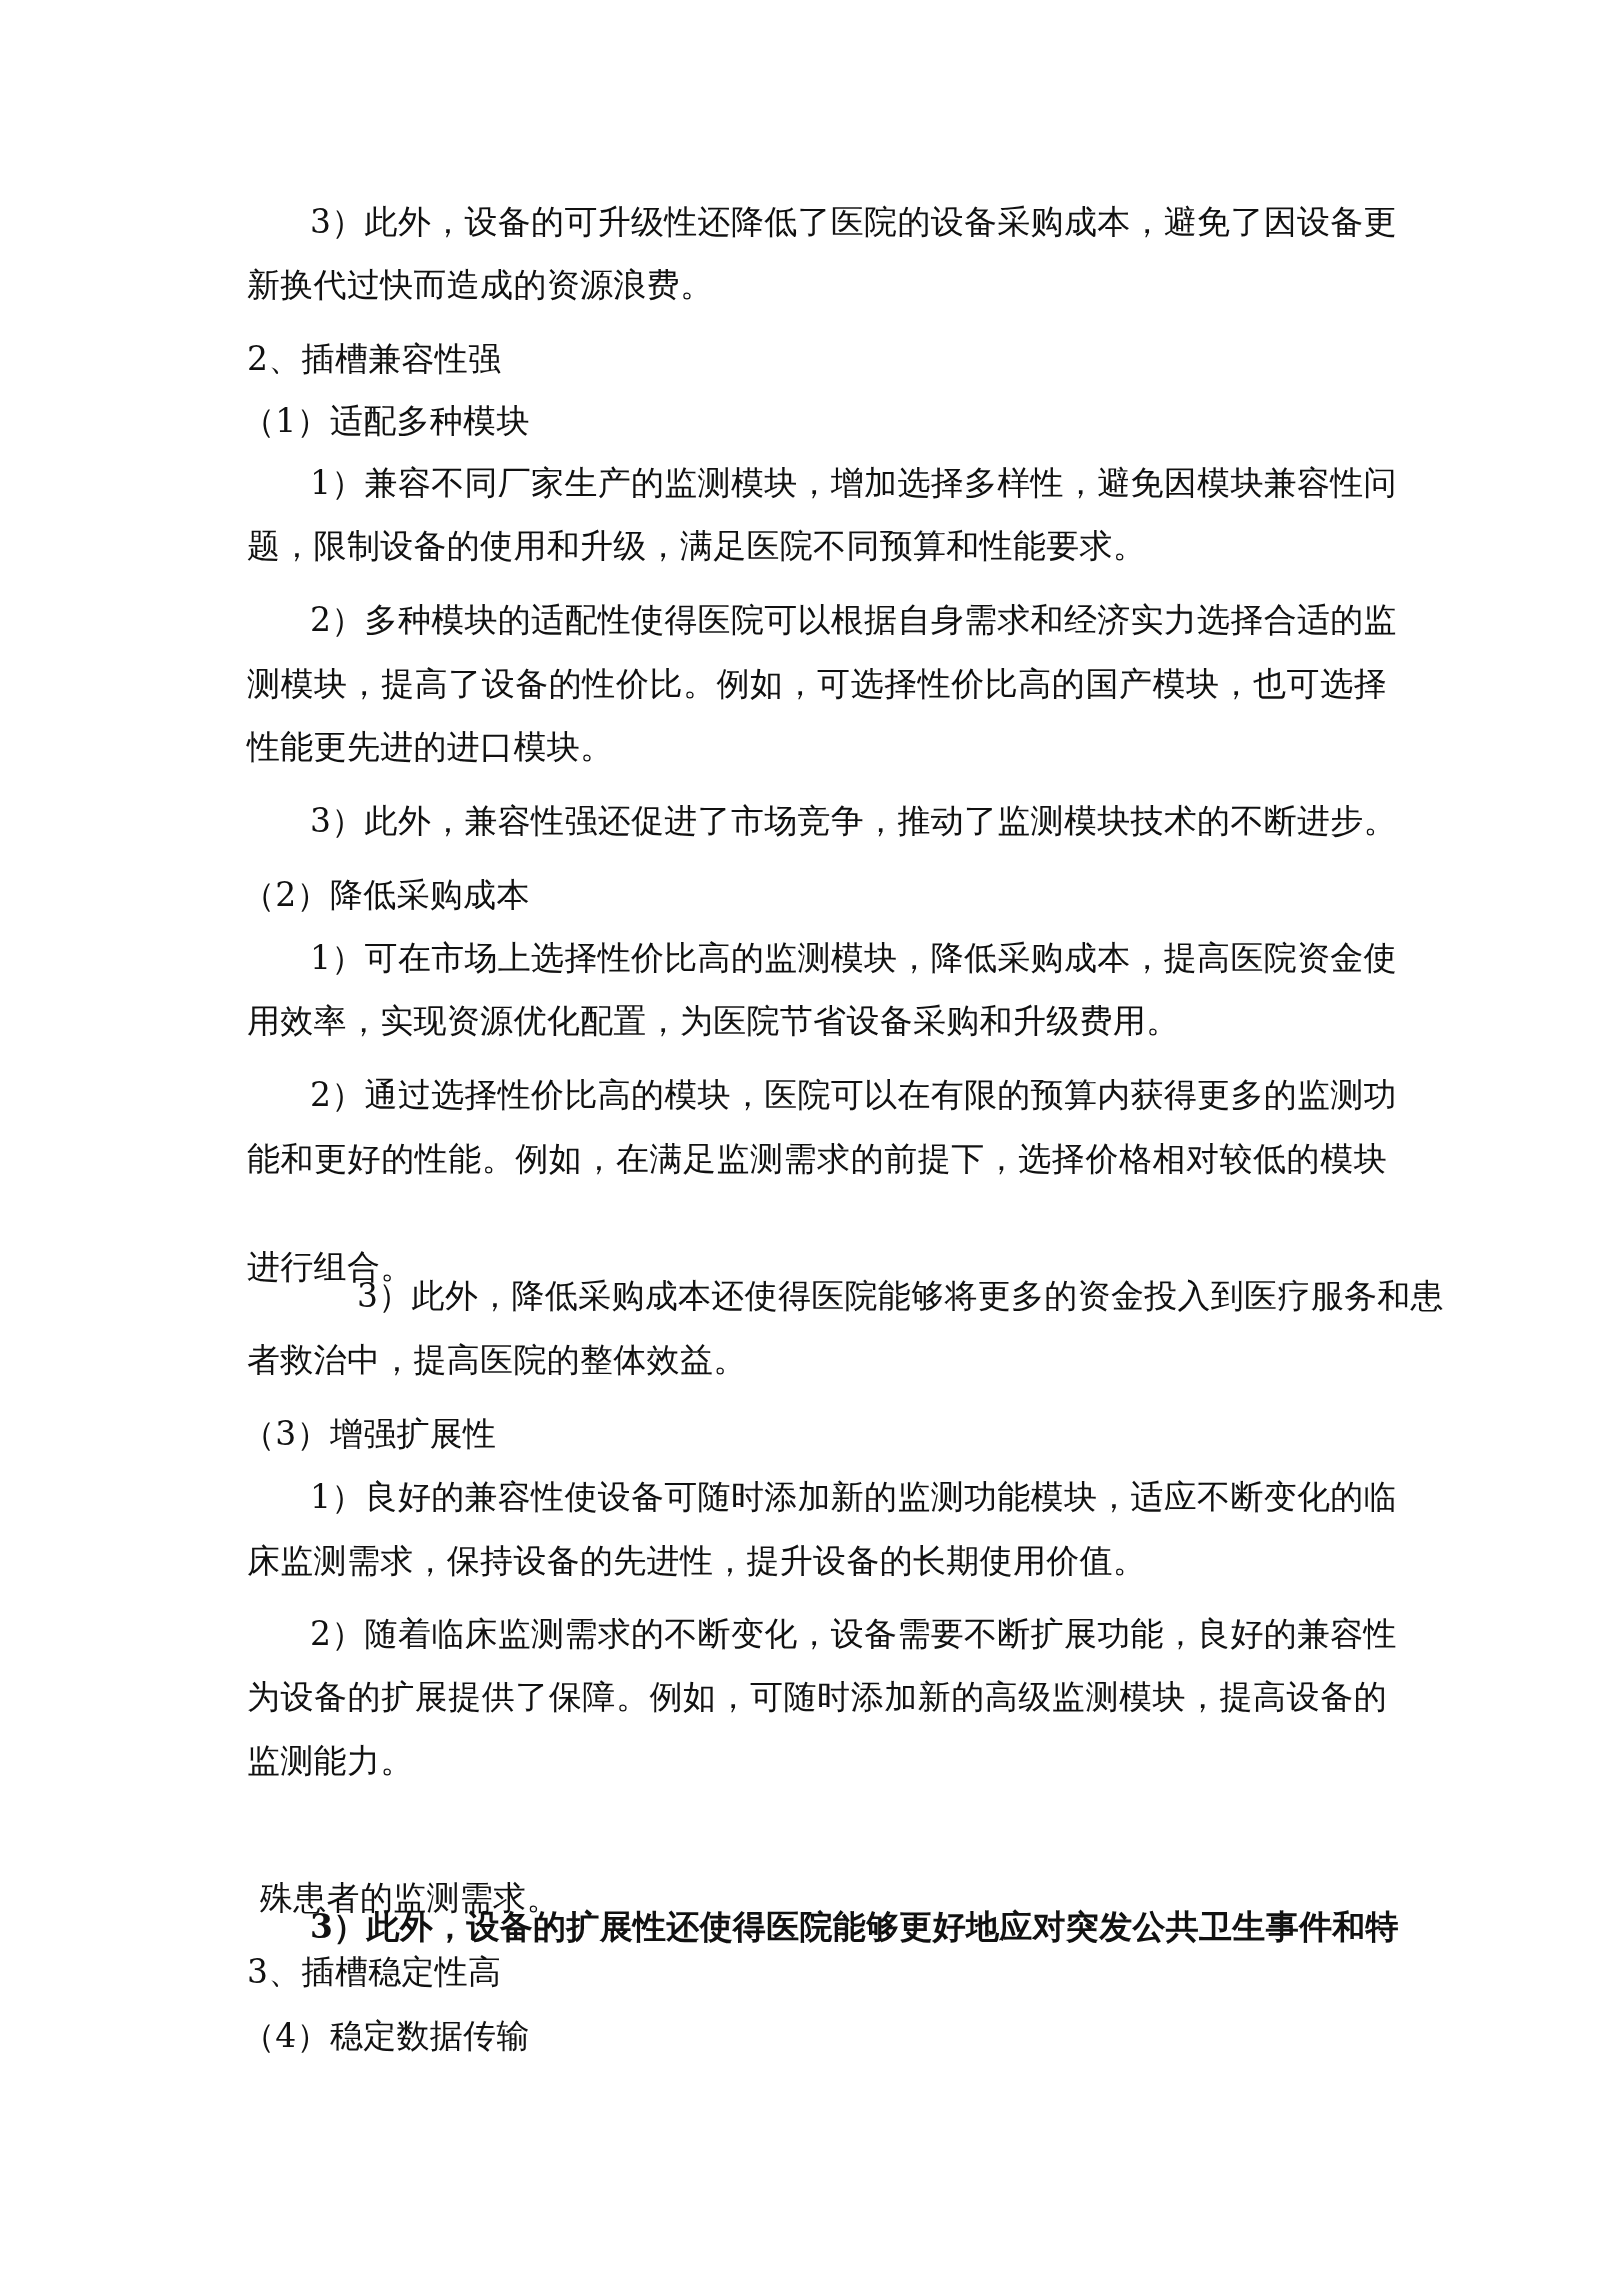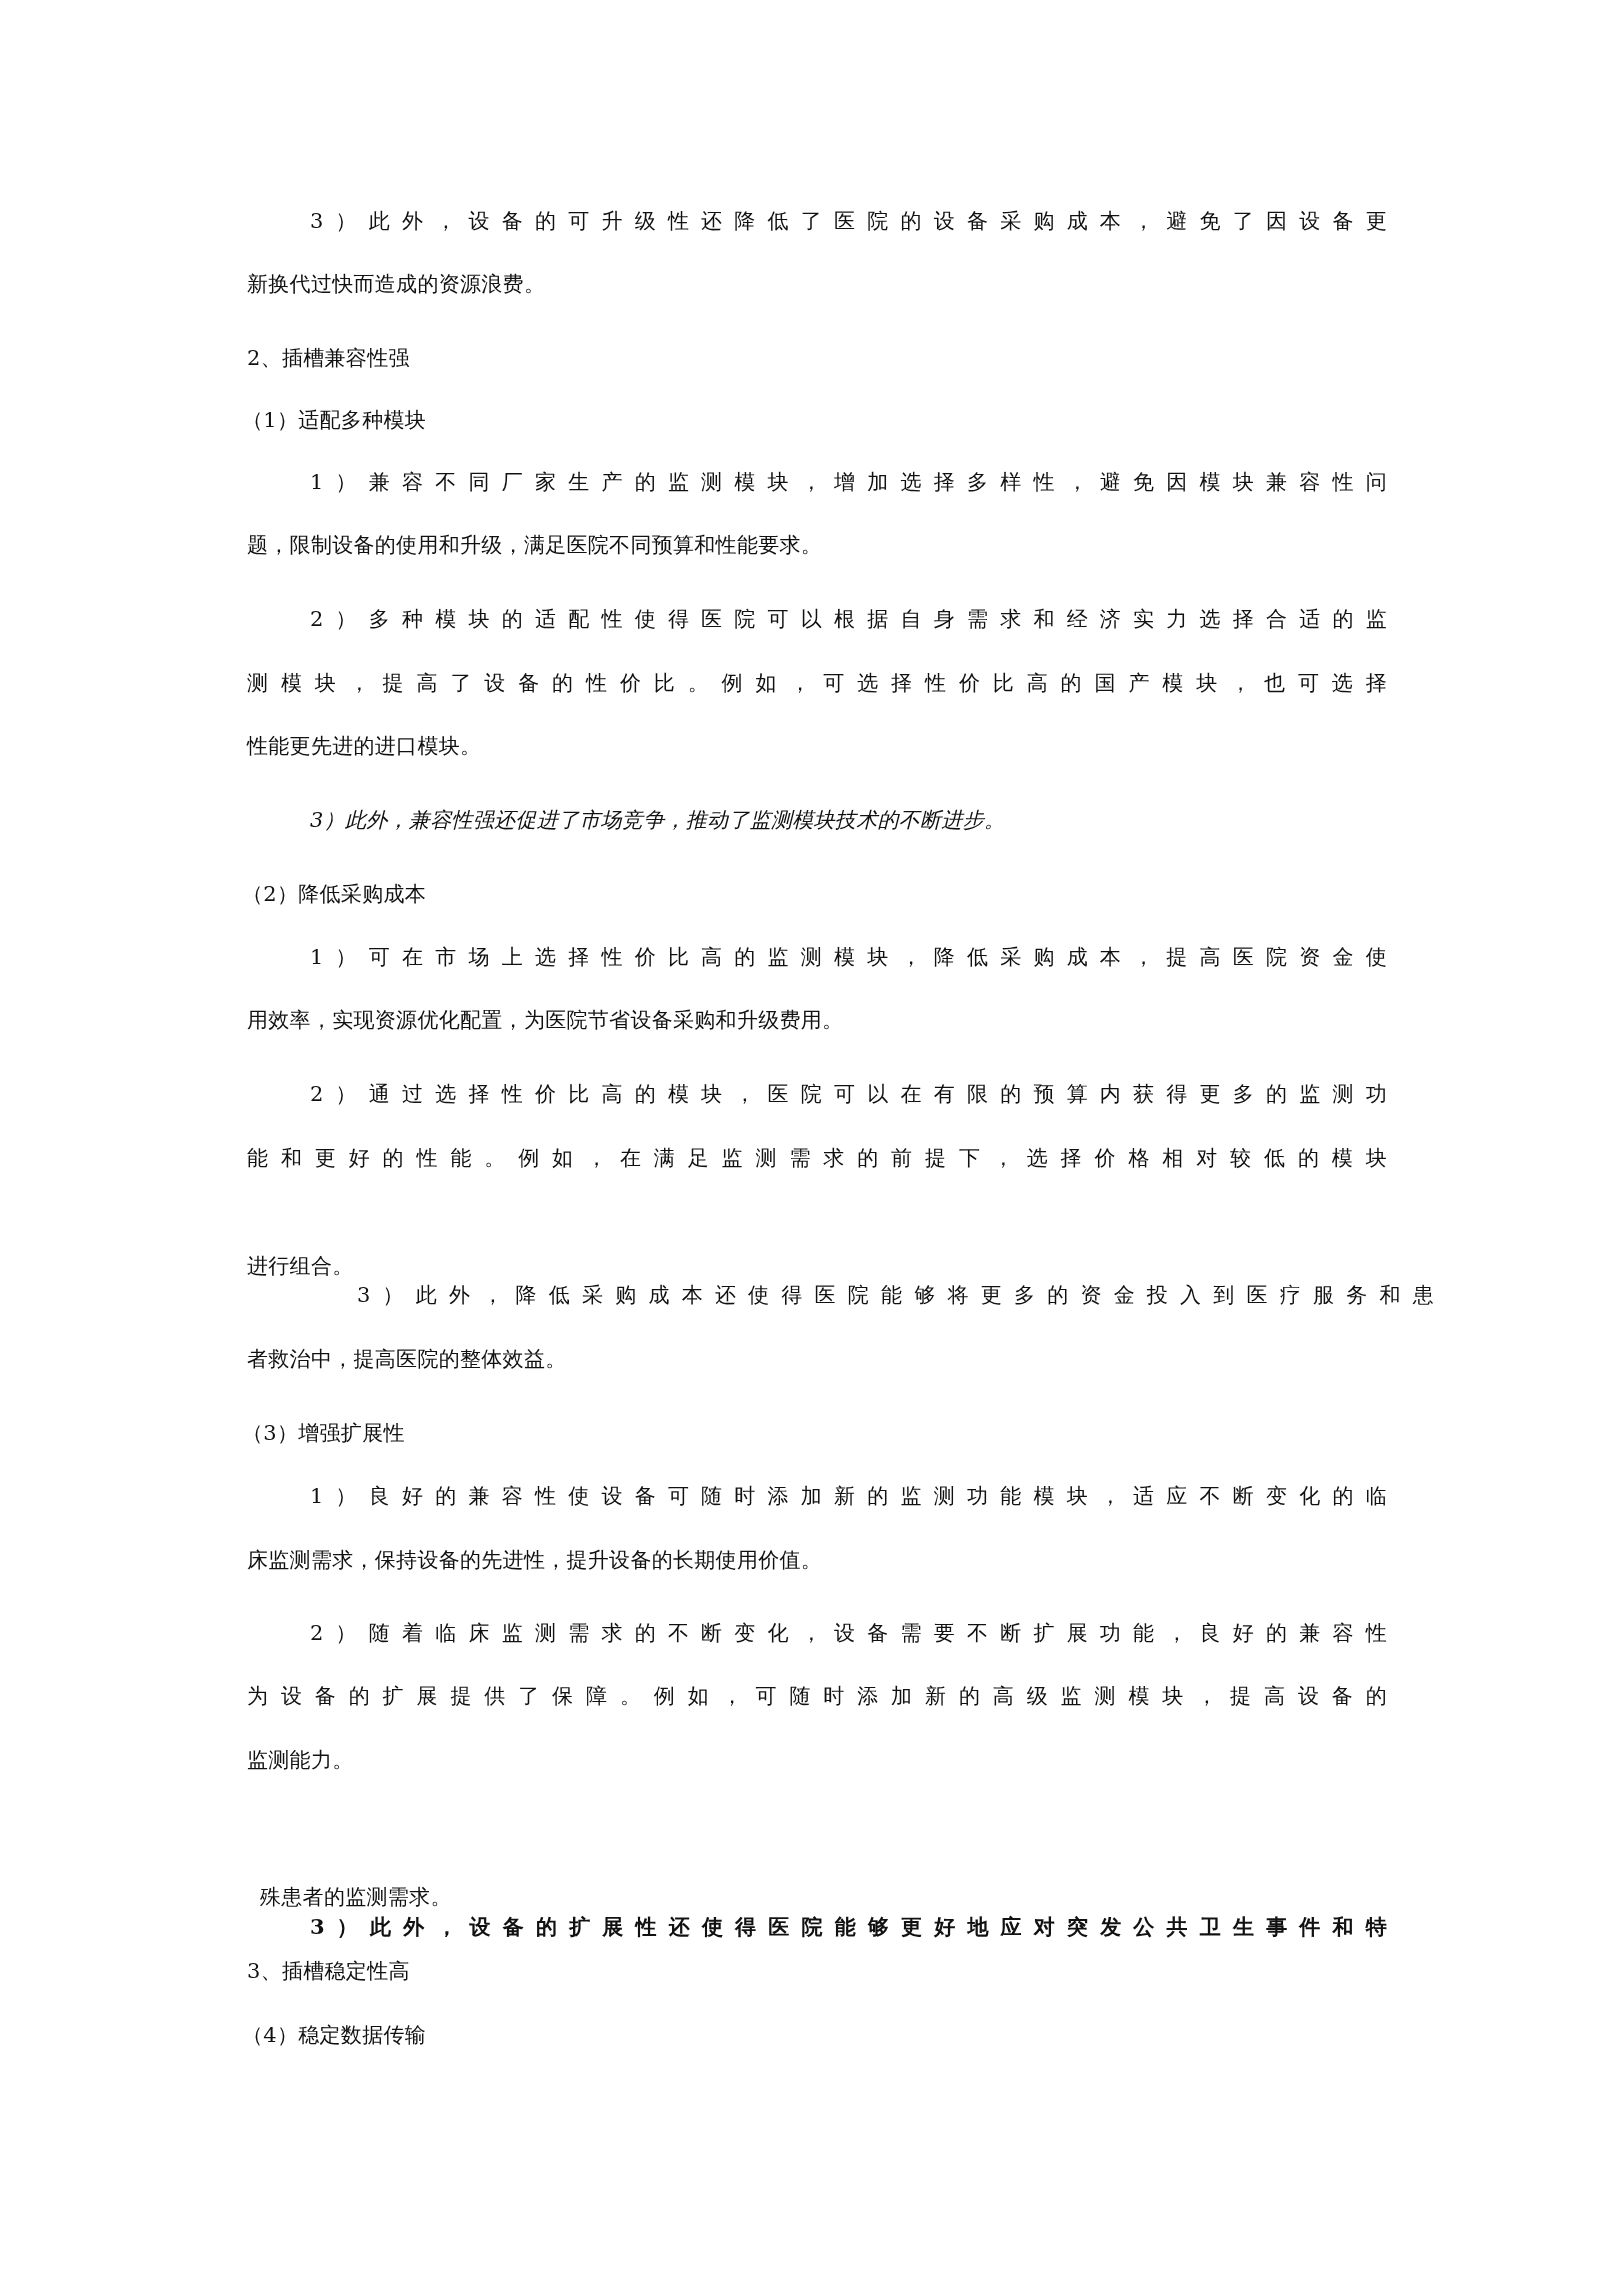--- a/index.html
+++ b/index.html
@@ -1,18 +1,18 @@
 <!DOCTYPE html>
 <html style="font-size:10.5px"><head>
 <meta charset="utf-8">
 <style>
   html, body { margin: 0; padding: 0; background: #ffffff; }
   body { width: 1623px; height: 2295px; position: relative; overflow: hidden;
          font-family: "DejaVu Serif", "Liberation Serif", serif; color: #111111; }
-  .line { position: absolute; left: 247px; font-size: 21px; line-height: 37px;
+  .line { position: absolute; left: 247px; font-size: 33px; line-height: 37px;
           white-space: nowrap; letter-spacing: 0.3px; }
   .indent { left: 310px; }
   .sub { left: 242px; }
   .justify { width: 1140px; text-align-last: justify; text-align: justify; }
 </style>
 </head>
 <body>
 
 <div>
   <div class="line indent justify" style="top:203px;width:1077px;">3）此外，设备的可升级性还降低了医院的设备采购成本，避免了因设备更</div>
@@ -27,21 +27,21 @@
   <div class="line" style="top:527px;">题，限制设备的使用和升级，满足医院不同预算和性能要求。</div>
 </div>
 
 <div>
   <div class="line indent justify" style="top:601px;width:1077px;">2）多种模块的适配性使得医院可以根据自身需求和经济实力选择合适的监</div>
   <div class="line justify" style="top:665px;">测模块，提高了设备的性价比。例如，可选择性价比高的国产模块，也可选择</div>
   <div class="line" style="top:728px;">性能更先进的进口模块。</div>
 </div>
 
 <div>
-  <div class="line indent" style="top:802px;font-style:italic;">3）此外，兼容性强还促进了市场竞争，推动了监测模块技术的不断进步。</div>
+  <div class="line indent" style="top:802px;">3）此外，兼容性强还促进了市场竞争，推动了监测模块技术的不断进步。</div>
 </div>
 
 <div class="line sub" style="top:876px;">（2）降低采购成本</div>
 
 <div>
   <div class="line indent justify" style="top:939px;width:1077px;">1）可在市场上选择性价比高的监测模块，降低采购成本，提高医院资金使</div>
   <div class="line" style="top:1002px;">用效率，实现资源优化配置，为医院节省设备采购和升级费用。</div>
 </div>
 
 <div>

